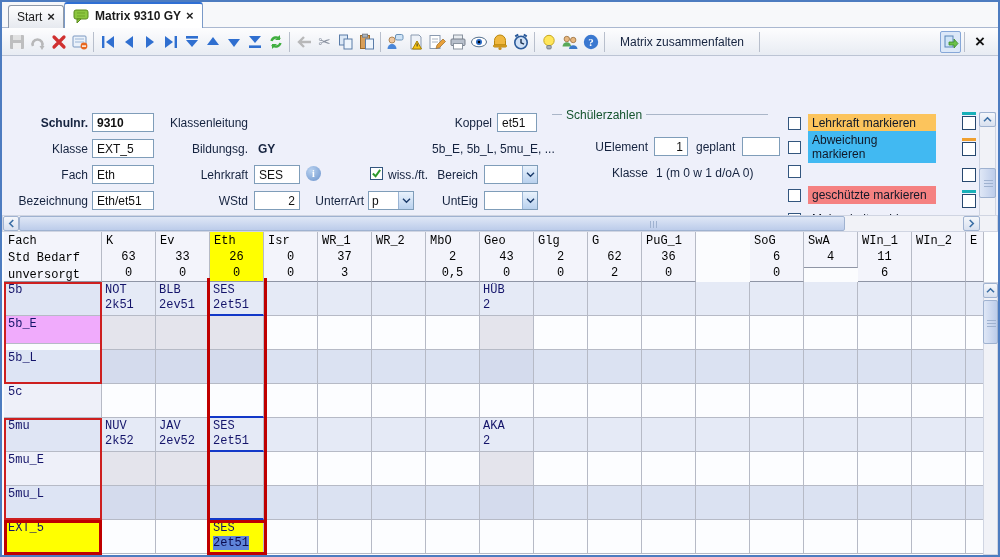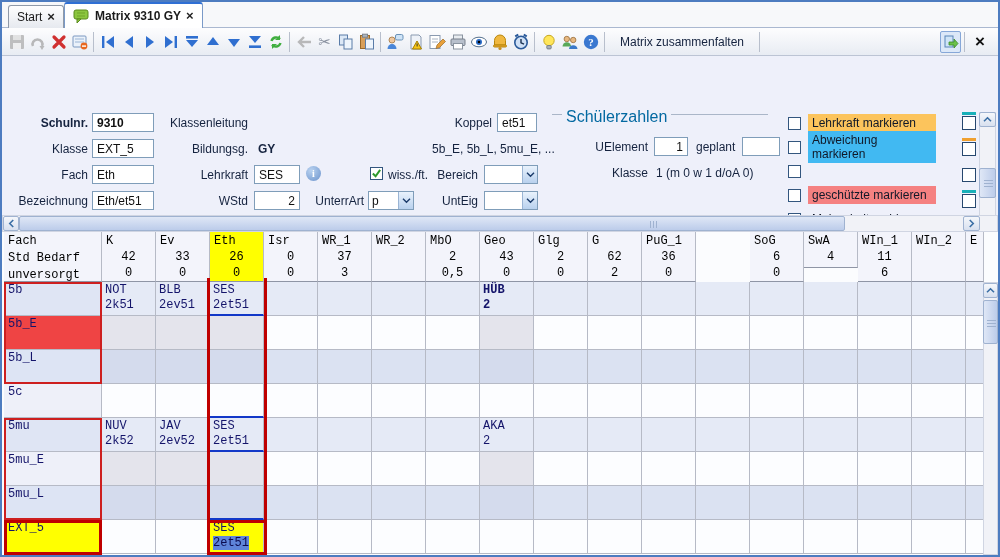--- a/index.html
+++ b/index.html
@@ -34,21 +34,21 @@
        font-size:12px;color:#101010;padding:1px 4px;margin:0;}
   .inp.num{text-align:right;}
   .combo{position:absolute;height:19px;border:1px solid #7f9db9;background:#fff;display:flex;}
   .combo .cval{flex:1;font-size:12px;padding:2px 3px;color:#101010;}
   .cbtn{width:15px;background:linear-gradient(#e9f2fc,#b9d1ee);border-left:1px solid #9ab4d4;display:flex;align-items:center;justify-content:center;}
   .chk{position:absolute;width:13px;height:13px;background:#fff;border:1px solid #33567e;display:flex;align-items:center;justify-content:center;}
   .chk.disabled{background:#eef0fa;border-color:#b4c0d2;}
   .info-ic{position:absolute;width:15px;height:15px;border-radius:50%;background:radial-gradient(circle at 35% 30%,#b9d2f0,#6b93cc);
            color:#fff;font-size:10px;font-weight:bold;font-family:"Liberation Serif",serif;display:flex;align-items:center;justify-content:center;}
   .grp-line{position:absolute;height:1px;background:#aab6c8;}
-  .grp-legend{position:absolute;background:#eef0fa;padding:0 4px;font-size:16px;color:#0369a1;}
+  .grp-legend{position:absolute;background:#eef0fa;padding:0 4px;font-size:12px;color:#14532d;}
 
   
   .opt-row{position:absolute;display:flex;align-items:center;gap:7px;height:18px;}
   .opt-label{display:inline-block;width:128px;padding:2px 4px;font-size:12px;color:#101828;}
   .filter-btn{position:absolute;width:54px;height:22px;background:linear-gradient(#fdfdfd,#dfe3ea);
       border:1px solid #58749e;border-radius:3px;font-size:12px;color:#15233f;display:flex;align-items:center;justify-content:center;}
   .mini-chk{position:absolute;width:14px;height:14px;background:#fff;border:1px solid #26476e;}
   .mini-tick{position:absolute;width:14px;height:3px;}
 
   
@@ -564,31 +564,31 @@
         <div class="mx-cell" style="left: 586px; top: 84px; width: 54px; height: 34px; background: rgb(252, 253, 255);"></div>
         <div class="mx-cell" style="left: 532px; top: 84px; width: 54px; height: 34px; background: rgb(252, 253, 255);"></div>
         <div class="mx-cell" style="left: 478px; top: 84px; width: 54px; height: 34px; background: rgb(228, 228, 236);"></div>
         <div class="mx-cell" style="left: 424px; top: 84px; width: 54px; height: 34px; background: rgb(252, 253, 255);"></div>
         <div class="mx-cell" style="left: 370px; top: 84px; width: 54px; height: 34px; background: rgb(252, 253, 255);"></div>
         <div class="mx-cell" style="left: 316px; top: 84px; width: 54px; height: 34px; background: rgb(252, 253, 255);"></div>
         <div class="mx-cell" style="left: 262px; top: 84px; width: 54px; height: 34px; background: rgb(252, 253, 255);"></div>
         <div class="mx-cell" style="left: 208px; top: 84px; width: 54px; height: 34px; background: rgb(228, 228, 236);"></div>
         <div class="mx-cell" style="left: 154px; top: 84px; width: 54px; height: 34px; background: rgb(228, 228, 236);"></div>
         <div class="mx-cell" style="left: 100px; top: 84px; width: 54px; height: 34px; background: rgb(228, 228, 236);"></div>
-        <div class="mx-rhdr" style="left: 2px; top: 84px; width: 98px; height: 34px; background: #ef4444;">5b_E</div>
+        <div class="mx-rhdr" style="left: 2px; top: 84px; width: 98px; height: 28px; background: #f0abfc;">5b_E</div>
         <div class="mx-cell" style="left: 964px; top: 50px; width: 18px; height: 34px; background: rgb(229, 234, 246);"></div>
         <div class="mx-cell" style="left: 910px; top: 50px; width: 54px; height: 34px; background: rgb(229, 234, 246);"></div>
         <div class="mx-cell" style="left: 856px; top: 50px; width: 54px; height: 34px; background: rgb(229, 234, 246);"></div>
         <div class="mx-cell" style="left: 802px; top: 50px; width: 54px; height: 34px; background: rgb(229, 234, 246);"></div>
         <div class="mx-cell" style="left: 748px; top: 50px; width: 54px; height: 34px; background: rgb(229, 234, 246);"></div>
         <div class="mx-cell" style="left: 694px; top: 50px; width: 54px; height: 34px; background: rgb(229, 234, 246);"></div>
         <div class="mx-cell" style="left: 640px; top: 50px; width: 54px; height: 34px; background: rgb(229, 234, 246);"></div>
         <div class="mx-cell" style="left: 586px; top: 50px; width: 54px; height: 34px; background: rgb(229, 234, 246);"></div>
         <div class="mx-cell" style="left: 532px; top: 50px; width: 54px; height: 34px; background: rgb(229, 234, 246);"></div>
-        <div class="mx-cell" style="left: 478px; top: 50px; width: 54px; height: 34px; background: rgb(229, 234, 246); font-weight: bold;"><div>HÜB</div><div>2</div></div>
+        <div class="mx-cell" style="left: 478px; top: 50px; width: 54px; height: 34px; background: rgb(229, 234, 246);"><div>HÜB</div><div>2</div></div>
         <div class="mx-cell" style="left: 424px; top: 50px; width: 54px; height: 34px; background: rgb(229, 234, 246);"></div>
         <div class="mx-cell" style="left: 370px; top: 50px; width: 54px; height: 34px; background: rgb(229, 234, 246);"></div>
         <div class="mx-cell" style="left: 316px; top: 50px; width: 54px; height: 34px; background: rgb(229, 234, 246);"></div>
         <div class="mx-cell" style="left: 262px; top: 50px; width: 54px; height: 34px; background: rgb(229, 234, 246);"></div>
         <div class="mx-cell" style="left: 208px; top: 50px; width: 54px; height: 34px; background: rgb(229, 234, 246); border-bottom: 2px solid rgb(18, 56, 200);"><div>SES</div><div>2et51</div></div>
         <div class="mx-cell" style="left: 154px; top: 50px; width: 54px; height: 34px; background: rgb(229, 234, 246);"><div>BLB</div><div>2ev51</div></div>
         <div class="mx-cell" style="left: 100px; top: 50px; width: 54px; height: 34px; background: rgb(229, 234, 246);"><div>NOT</div><div>2k51</div></div>
         <div class="mx-rhdr" style="left: 2px; top: 50px; width: 98px; height: 34px; background: rgb(223, 229, 244);">5b</div>
         <div class="mx-hcell" style="left: 964px; top: 0px; width: 18px; height: 50px;">
           <div class="mx-hname">E</div>
@@ -660,21 +660,21 @@
           <div class="mx-hnum">26</div>
           <div class="mx-hnum">0</div>
         </div>
         <div class="mx-hcell" style="left: 154px; top: 0px; width: 54px; height: 50px;">
           <div class="mx-hname">Ev</div>
           <div class="mx-hnum">33</div>
           <div class="mx-hnum">0</div>
         </div>
         <div class="mx-hcell" style="left: 100px; top: 0px; width: 54px; height: 50px;">
           <div class="mx-hname">K</div>
-          <div class="mx-hnum">42</div>
+          <div class="mx-hnum">63</div>
           <div class="mx-hnum">0</div>
         </div>
         <div class="mx-hcell" style="left: 2px; top: 0px; width: 98px; height: 50px;">
           <div class="mx-hname">Fach</div>
           <div class="mx-hname">Std Bedarf</div>
           <div class="mx-hname">unversorgt</div>
         </div>
 
     <div class="ovl" style="left:205px;top:46px;width:60px;height:277px;border-left:3px solid #bf0000;border-right:3px solid #bf0000;"></div>
     <div class="ovl" style="left:2px;top:50px;width:98px;height:102px;border:2px solid #cd1f1f;"></div>

